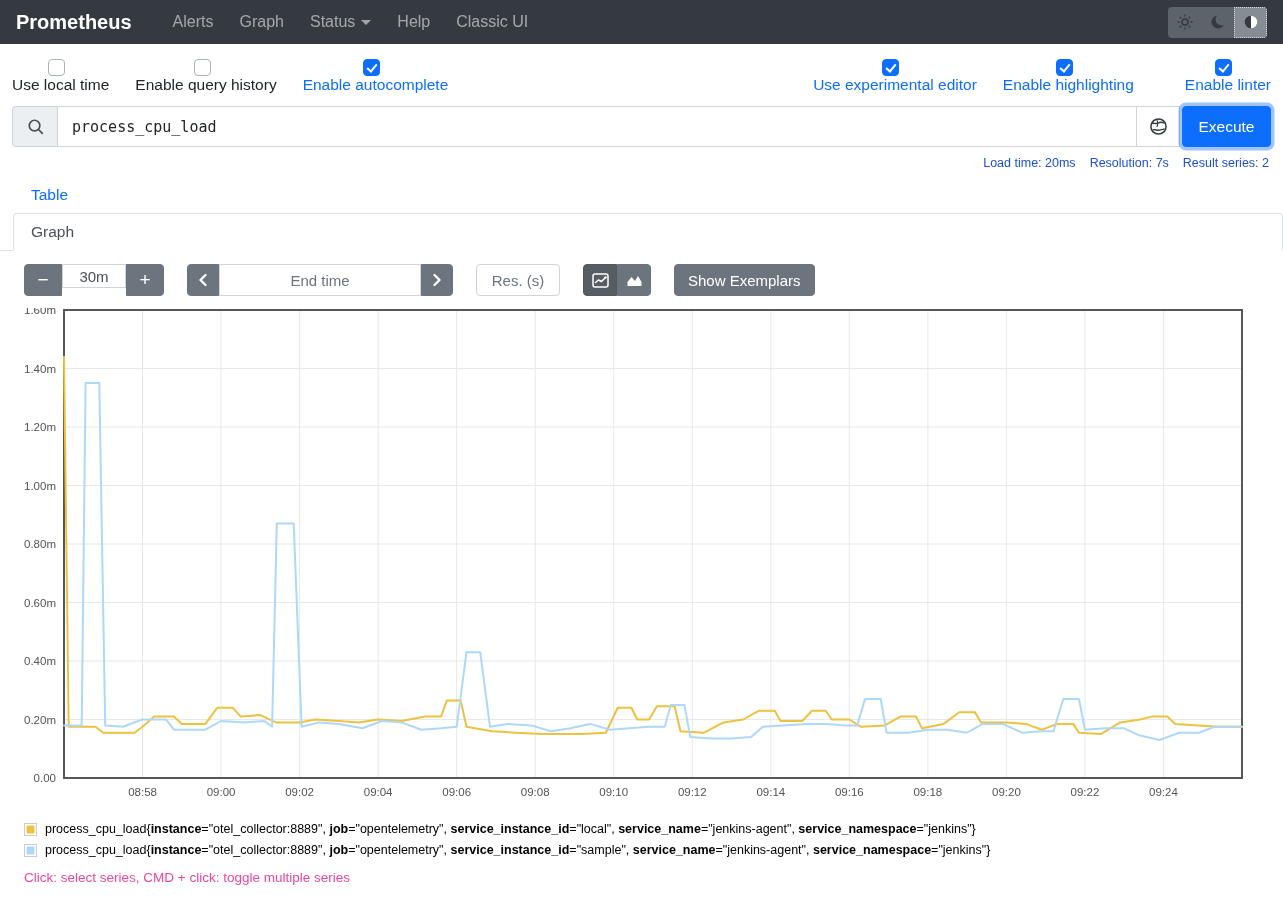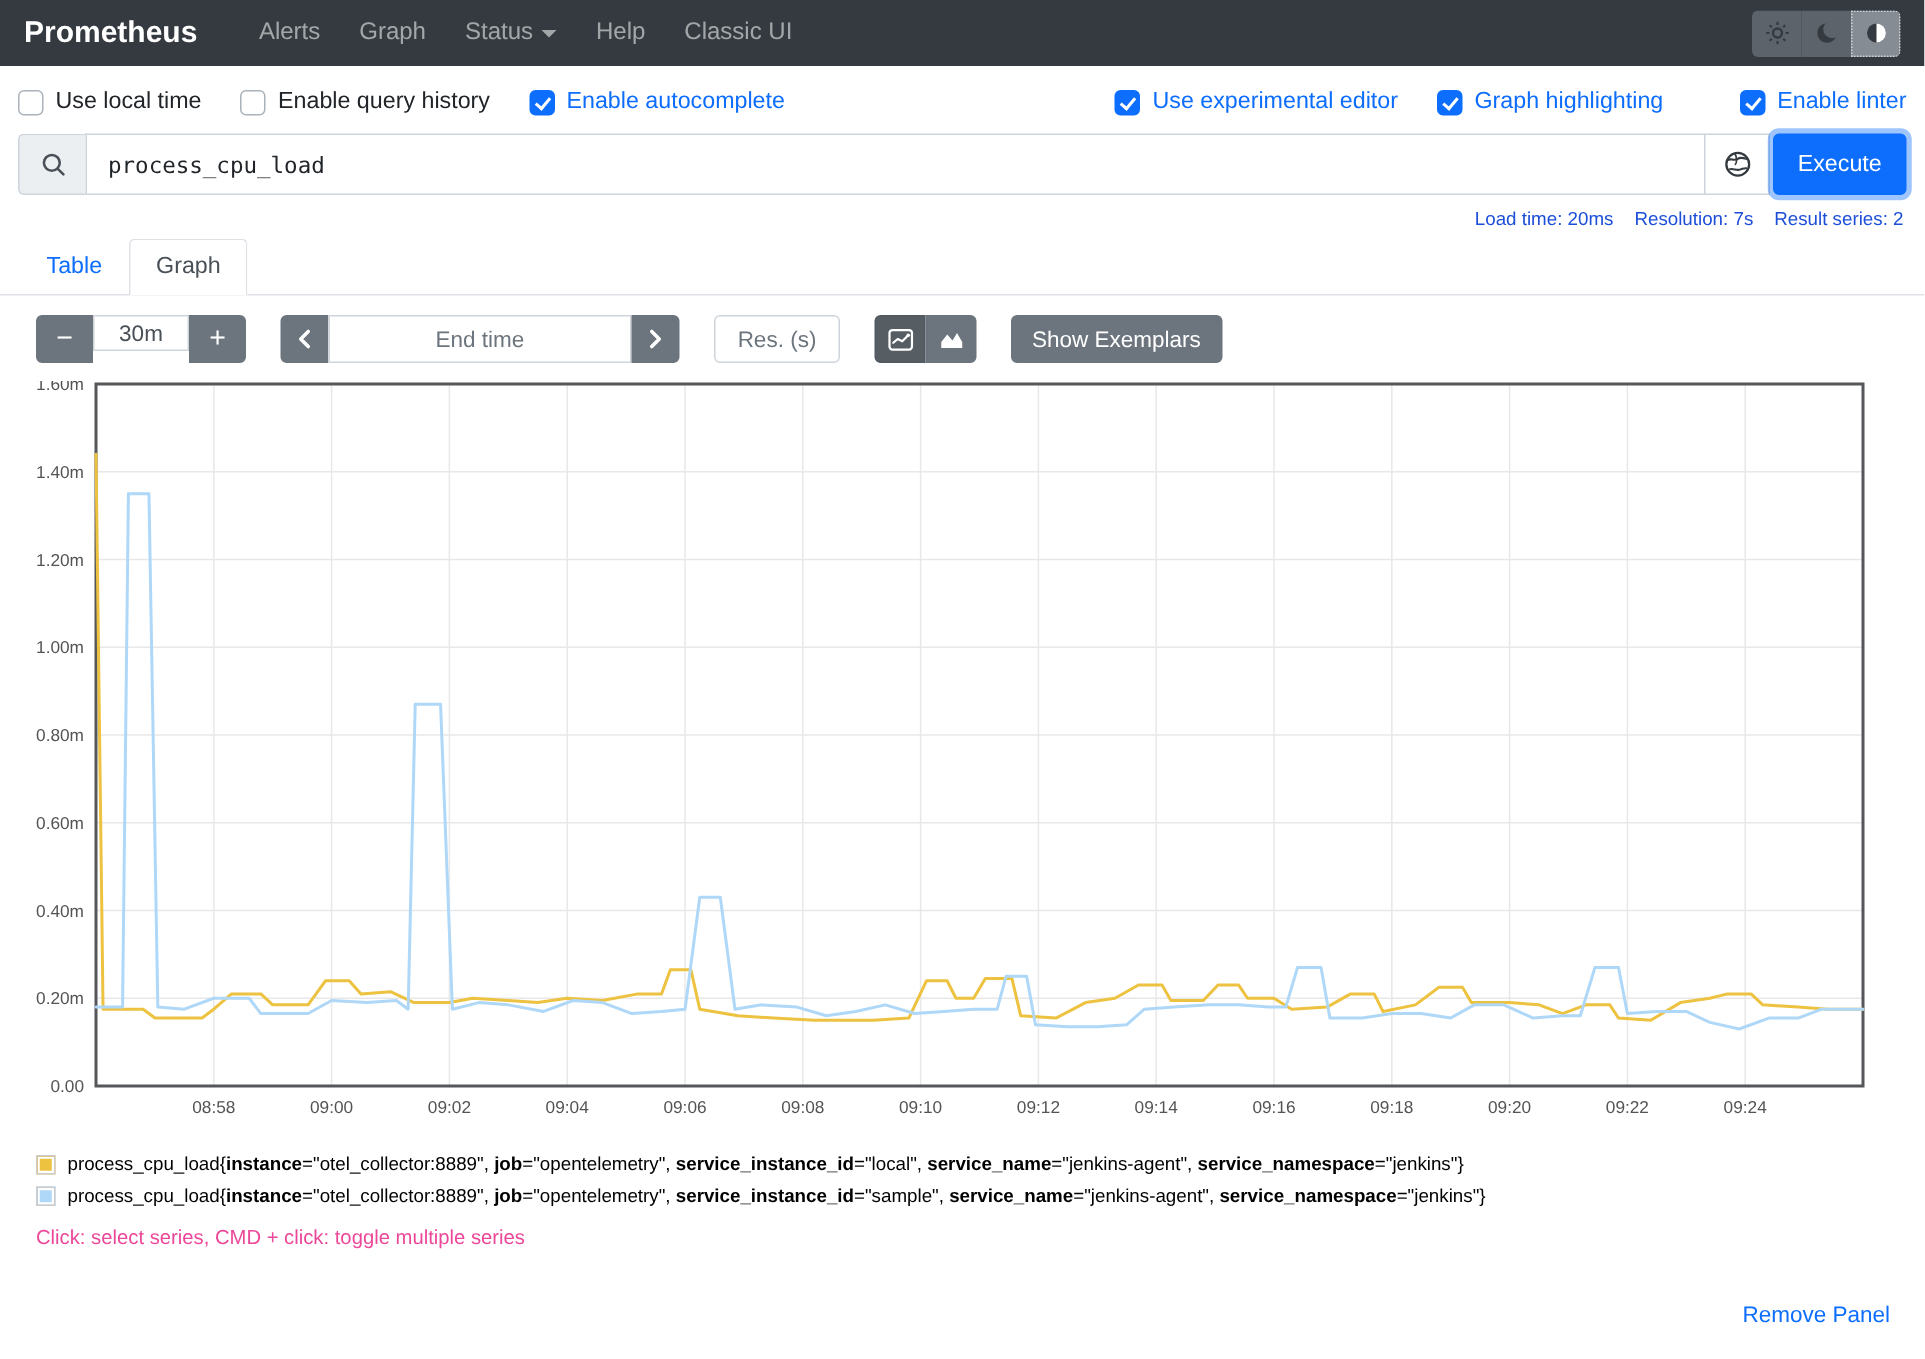--- a/index.html
+++ b/index.html
@@ -12,21 +12,21 @@
   .nav-link { color: rgba(255,255,255,.55); font-size: 16px; padding: 0 13px; cursor: pointer; display: flex; align-items: center; }
   .caret { display: inline-block; margin-left: 6px; width: 0; height: 0;
     border-left: 5px solid transparent; border-right: 5px solid transparent; border-top: 5px solid rgba(255,255,255,.55); }
   .theme-group { margin-left: auto; display: flex; border-radius: 4px; overflow: hidden; }
   .theme-btn { width: 33px; height: 31px; background: #5c636a; display: flex; align-items: center; justify-content: center; cursor: pointer; border: 1px solid transparent; }
   .theme-btn.active { background: #858c93; border: 1px dotted #cfd4d9; }
 
   
   .options-row { display: flex; align-items: center; padding: 15px 12px 12px 12px; }
   .options-right { margin-left: auto; display: flex; }
-  .cb { display: inline-flex; align-items: center; margin-right: 26px; cursor: pointer; font-size: 15.5px; }
+  .cb { display: inline-flex; align-items: center; margin-right: 26px; cursor: pointer; font-size: 15.5px; flex-direction: column; }
   .options-right .cb:last-child { margin-right: 0; padding-left: 25px; }
   .cb .box { width: 17px; height: 17px; border: 1px solid #aab2ba; border-radius: 4px; background: #fff; margin-right: 8px; position: relative; flex: none; }
   .cb.checked .box { background: #0d6efd; border-color: #0d6efd; }
   .cb.checked .box::after { content: ""; position: absolute; left: 5px; top: 2px; width: 4px; height: 8px;
     border: solid #fff; border-width: 0 2px 2px 0; transform: rotate(40deg); }
   .cb.checked .cb-label { color: #0d6efd; }
 
   
   .query-row { display: flex; padding: 0 12px; height: 41px; }
   .q-prepend { width: 45px; background: #ecef f1; background: #eceff2; border: 1px solid #ced4da; border-right: 0;
@@ -35,21 +35,21 @@
     font-size: 15px; padding: 0 14px; color: #212529; outline: none; border-radius: 0; }
   .globe-btn { width: 44px; background: #fff; border: 1px solid #ced4da; border-left: 1px solid #ced4da;
     display: flex; align-items: center; justify-content: center; cursor: pointer; }
   .execute-btn { width: 89px; background: #0d6efd; color: #fff; font-size: 15.5px; border: 1px solid #0d6efd;
     border-radius: 4px; margin-left: 2px; cursor: pointer; box-shadow: 0 0 0 3.5px rgba(13,110,253,.4); position: relative; z-index: 2; }
 
   
   .stats-row { display: flex; justify-content: flex-end; gap: 14px; padding: 9px 14px 0 0; font-size: 12.5px; color: #1d4ed8; }
 
   
-  .tabs { display: flex; border-bottom: 1px solid #dee2e6; margin-top: 6px; padding-left: 13px; }
+  .tabs { display: flex; border-bottom: 1px solid #dee2e6; margin-top: 6px; padding-left: 13px; flex-direction: column; }
   .tab { padding: 9px 17px; font-size: 15.5px; cursor: pointer; border: 1px solid transparent; margin-bottom: -1px; }
   .tab-inactive { color: #0d6efd; }
   .tab-active { color: #495057; background: #fff; border-color: #dee2e6 #dee2e6 #fff; border-radius: 4px 4px 0 0; }
 
   
   .controls { display: flex; align-items: center; padding: 13px 0 0 24px; gap: 0; }
   .grp { display: flex; margin-right: 23px; }
   .btn-sec { background: #6c757d; color: #fff; border: 1px solid #6c757d; height: 32px; display: flex;
     align-items: center; justify-content: center; cursor: pointer; font-size: 17px; }
   .btn-sec.darker { background: #565e64; border-color: #51585e; }
@@ -139,21 +139,21 @@
     <span class="box"></span>
     <span class="cb-label">Enable autocomplete</span>
   </span>
   <span class="options-right">
     <span class="cb checked">
       <span class="box"></span>
       <span class="cb-label">Use experimental editor</span>
     </span>
     <span class="cb checked">
       <span class="box"></span>
-      <span class="cb-label">Graph highlighting</span>
+      <span class="cb-label">Enable highlighting</span>
     </span>
     <span class="cb checked">
       <span class="box"></span>
       <span class="cb-label">Enable linter</span>
     </span>
   </span>
 </div>
 
 <div class="query-row">
   <span class="q-prepend">

